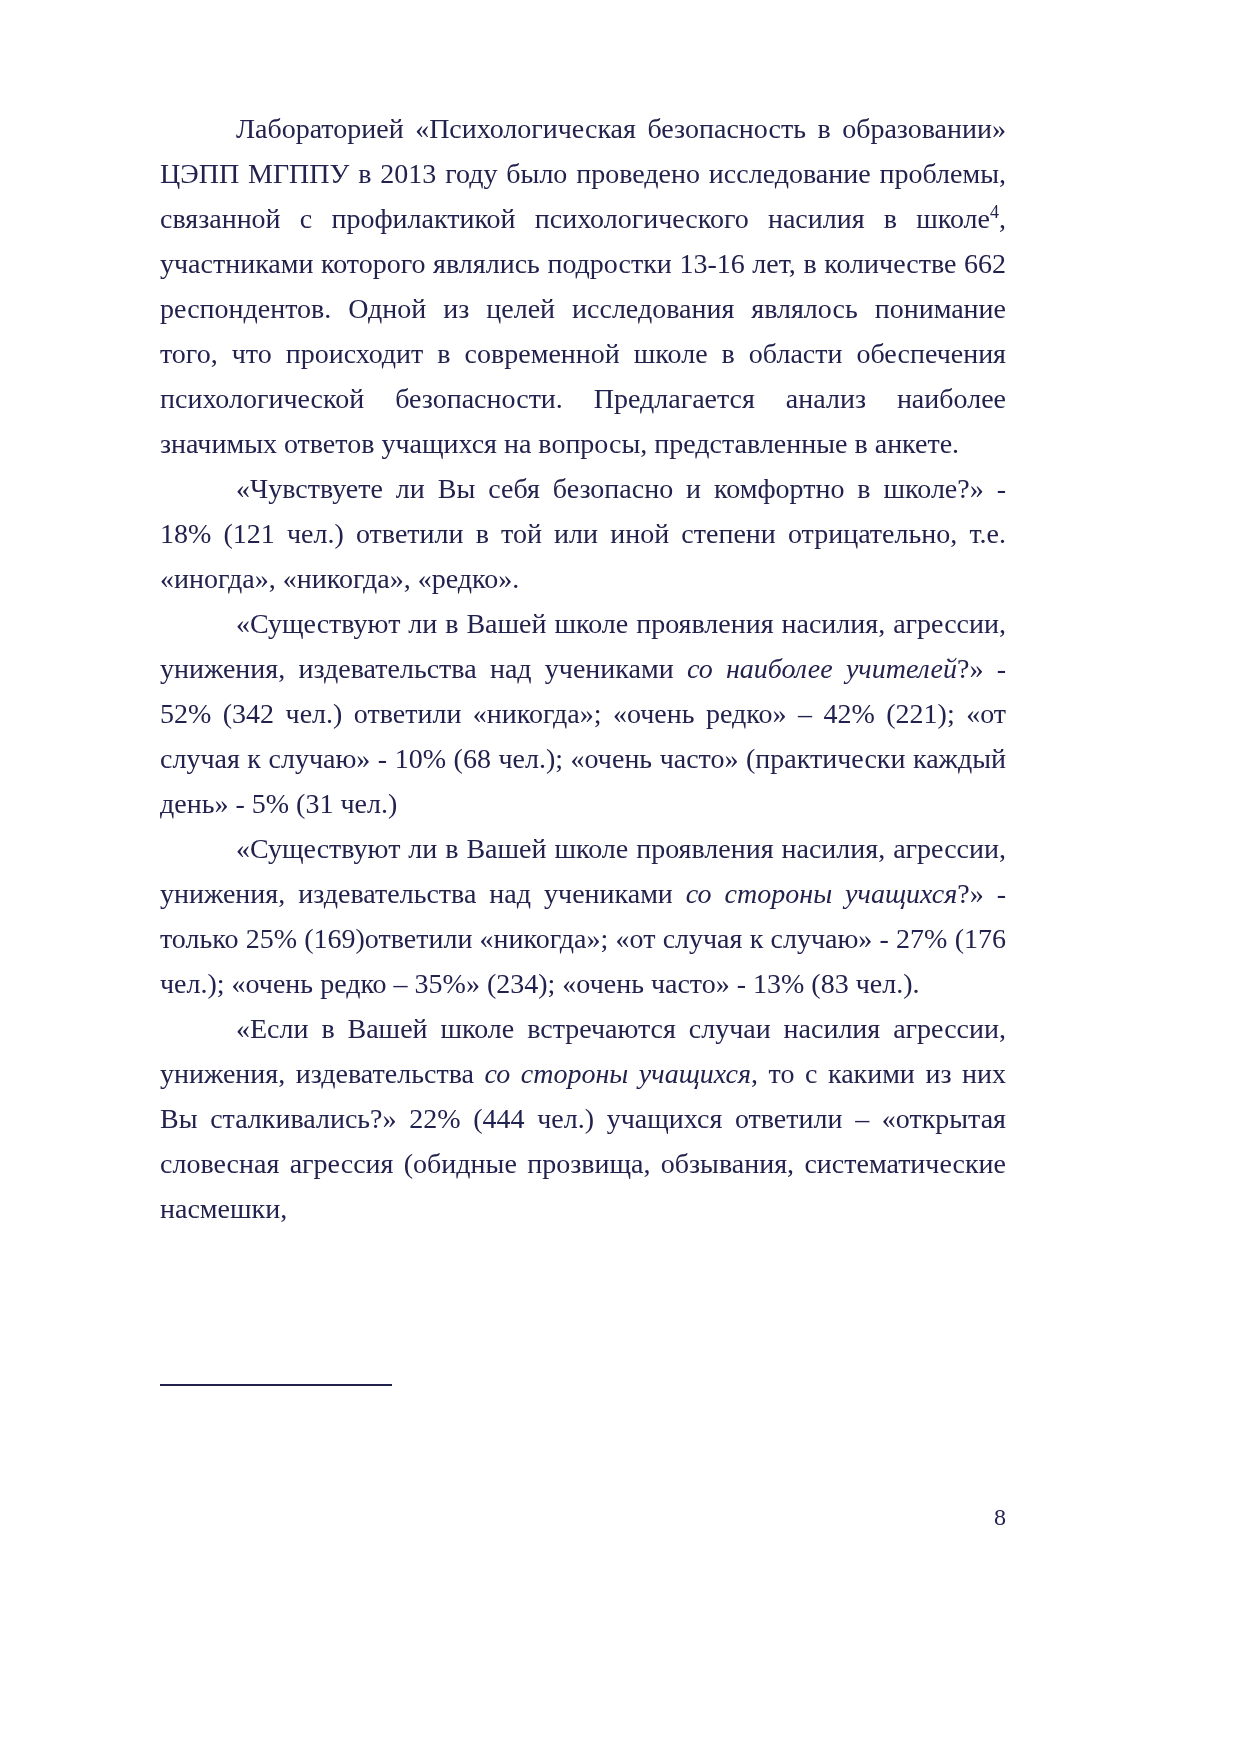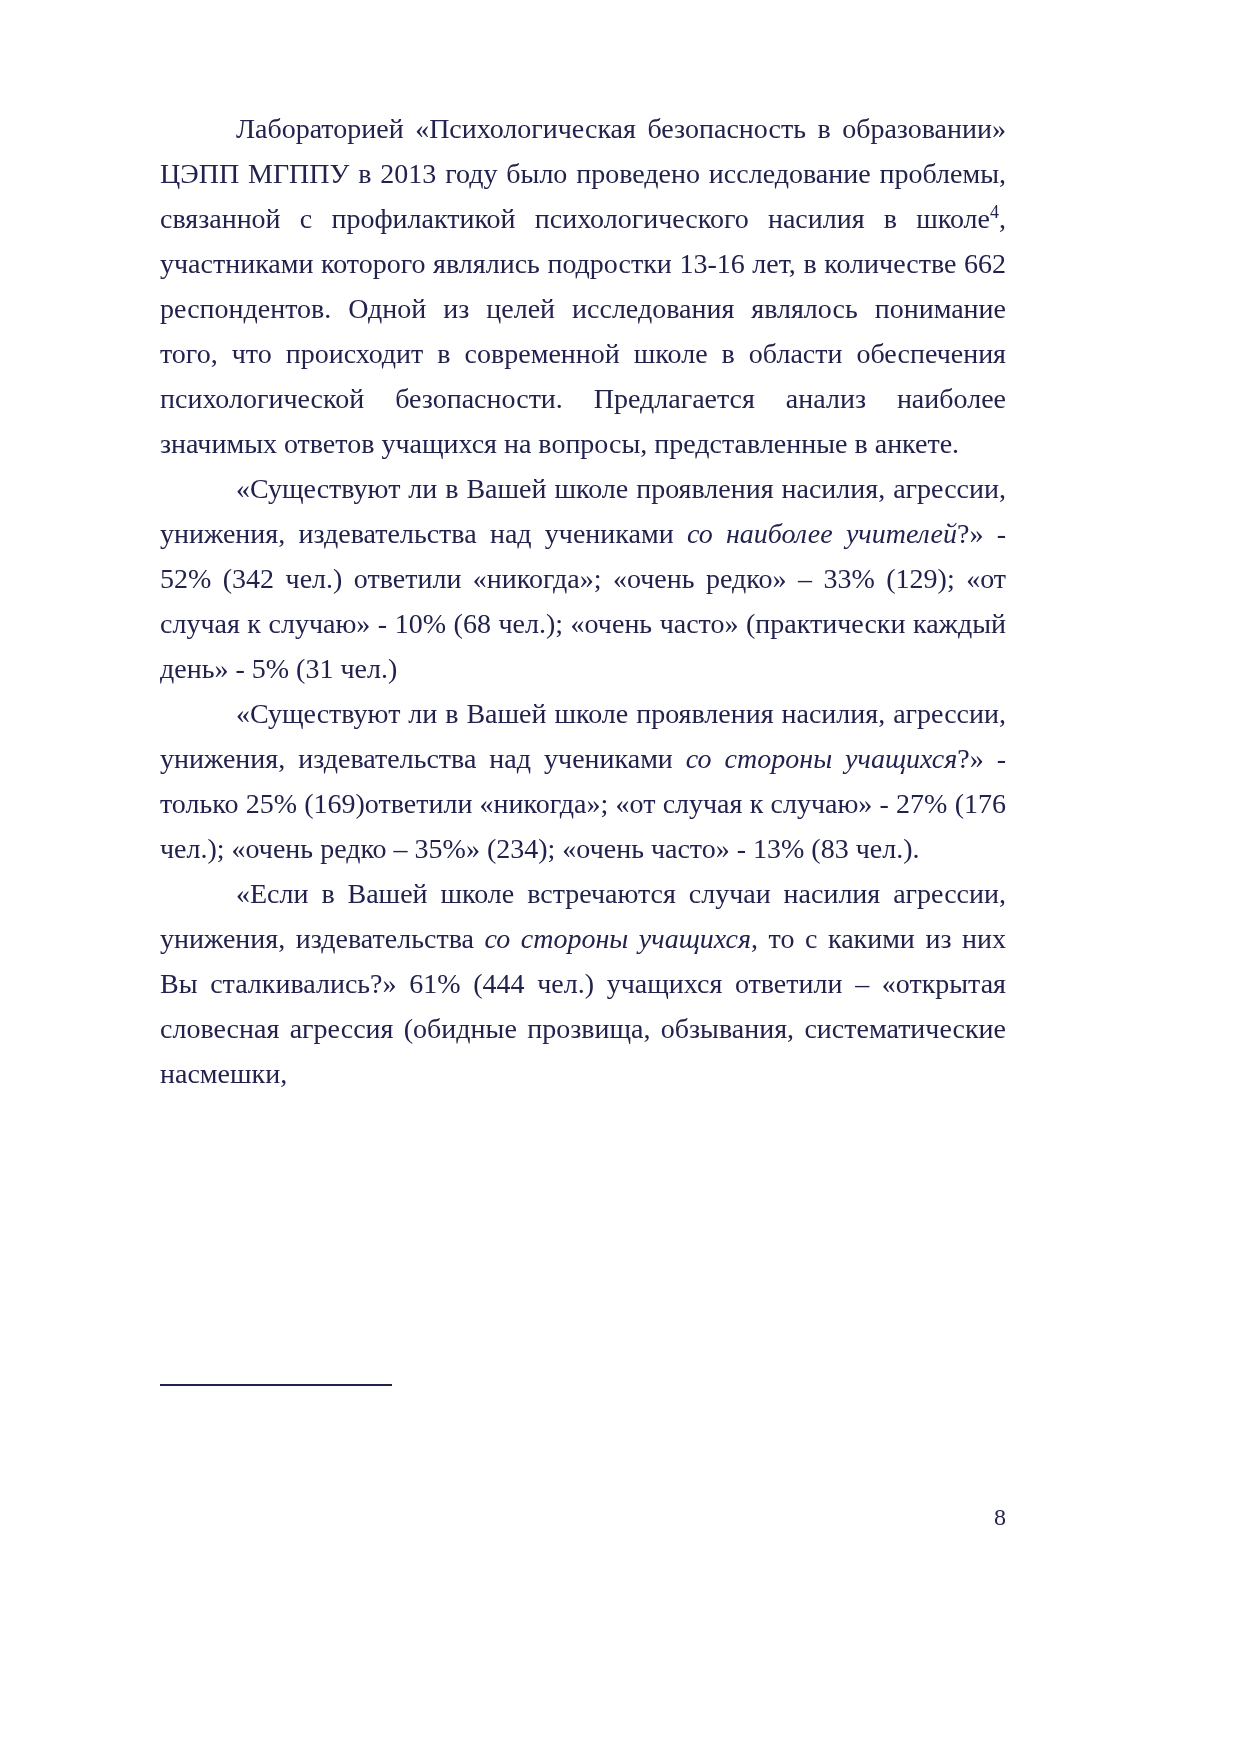--- a/index.html
+++ b/index.html
@@ -69,27 +69,28 @@
 </style>
 </head>
 <body>
 
 <div class="page">
 
   <div class="content">
 
     <p><span>Лабораторией «Психологическая безопасность в образовании» ЦЭПП МГППУ в 2013 году было проведено исследование проблемы, связанной с профилактикой психологического насилия в школе</span><sup class="fn-ref">4</sup><span>, участниками которого являлись подростки 13-16 лет, в количестве 662 респондентов. Одной из целей исследования являлось понимание того, что происходит в современной школе в области обеспечения психологической безопасности. Предлагается анализ наиболее значимых ответов учащихся на вопросы, представленные в анкете.</span></p>
 
+    <p><span>«Чувствуете ли Вы себя безопасно и комфортно в школе?» - 18% (121 чел.) ответили в той или иной степени отрицательно, т.е. «иногда», «никогда», «редко».</span></p>
 
-    <p><span>«Существуют ли в Вашей школе проявления насилия, агрессии, унижения, издевательства над учениками </span><span class="it">со наиболее учителей</span><span>?» - 52% (342 чел.) ответили «никогда»; «очень редко» – 33% (129); «от случая к случаю» - 10% (68 чел.); «очень часто» (практически каждый день» - 5% (31 чел.)</span></p>
+    <p><span>«Существуют ли в Вашей школе проявления насилия, агрессии, унижения, издевательства над учениками </span><span class="it">со наиболее учителей</span><span>?» - 52% (342 чел.) ответили «никогда»; «очень редко» – 42% (221); «от случая к случаю» - 10% (68 чел.); «очень часто» (практически каждый день» - 5% (31 чел.)</span></p>
 
     <p><span>«Существуют ли в Вашей школе проявления насилия, агрессии, унижения, издевательства над учениками </span><span class="it">со стороны учащихся</span><span>?» - только 25% (169)ответили «никогда»; «от случая к случаю» - 27% (176 чел.); «очень редко – 35%» (234); «очень часто» - 13% (83 чел.).</span></p>
 
 
-    <p><span>«Если в Вашей школе встречаются случаи насилия агрессии, унижения, издевательства </span><span class="it">со стороны учащихся</span><span>, то с какими из них Вы сталкивались?» 61% (444 чел.) учащихся ответили – «открытая словесная агрессия (обидные прозвища, обзывания, систематические насмешки,</span></p>
+    <p><span>«Если в Вашей школе встречаются случаи насилия агрессии, унижения, издевательства </span><span class="it">со стороны учащихся</span><span>, то с какими из них Вы сталкивались?» 22% (444 чел.) учащихся ответили – «открытая словесная агрессия (обидные прозвища, обзывания, систематические насмешки,</span></p>
 
   </div>
 
   <div class="footnote-area">
     <div class="footnote-rule"></div>
   </div>
 
   <div class="page-number">8</div>
 
 </div>

